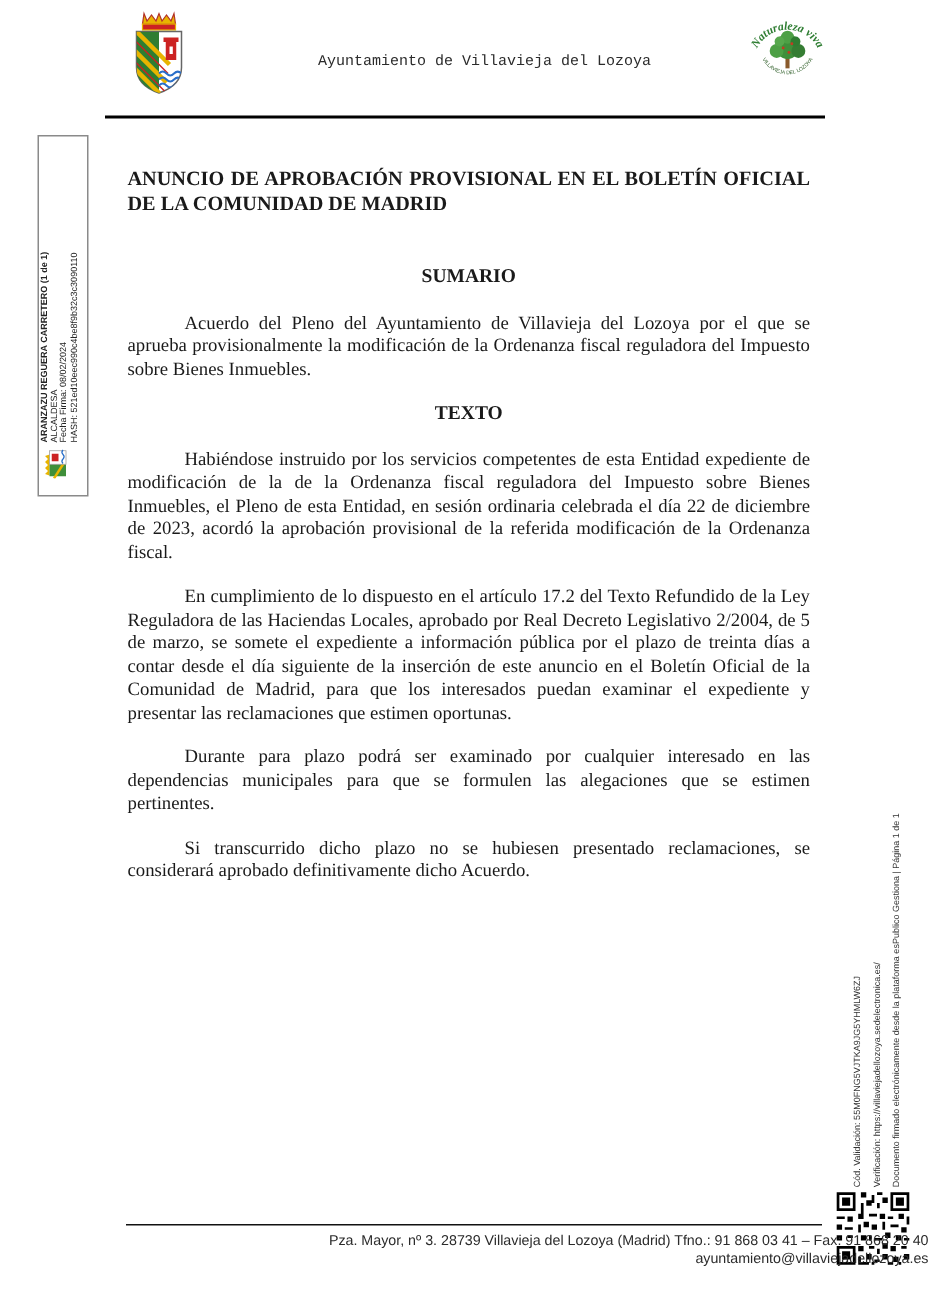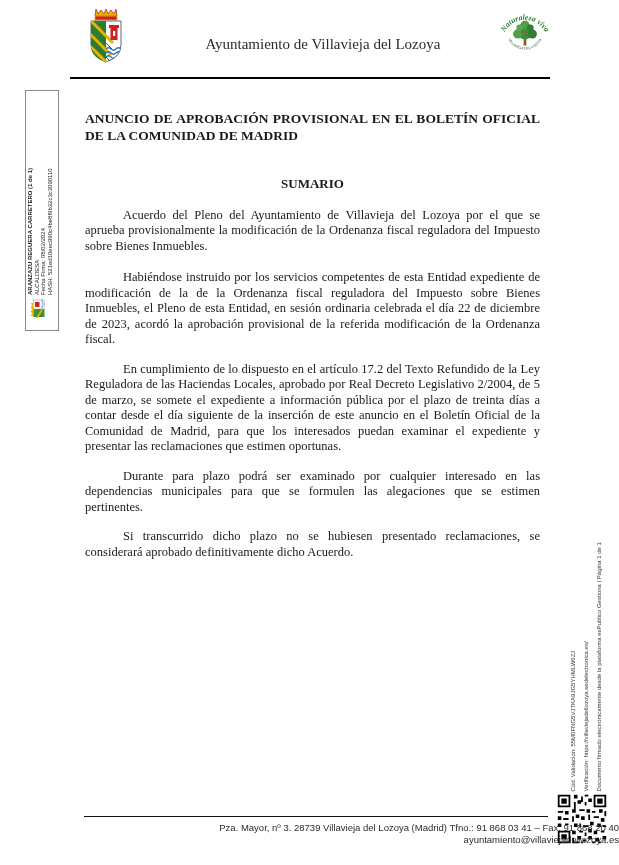--- a/index.html
+++ b/index.html
@@ -1,21 +1,21 @@
 <!DOCTYPE html>
 <html><head>
 <meta charset="utf-8">
 <style>
   html,body{margin:0;padding:0;background:#fff;}
   .page{position:relative;width:619px;height:865px;background:#fff;overflow:hidden;
         font-family:"Liberation Serif",serif;color:#1a1a1a;}
 
   
   .org-title{position:absolute;top:36px;left:0;right:0;text-align:center;
-             font-family:Liberation Serif, serif;font-size:15px;color:#2b2b2b;padding-left:27px;}
+             font-family:Liberation Mono, monospace;font-size:10px;color:#2b2b2b;padding-left:27px;}
   .coat-of-arms{position:absolute;left:84px;top:5px;}
   .round-seal{position:absolute;left:496px;top:4px;}
   .header-rule{position:absolute;top:77px;left:70px;width:480px;height:2px;background:#000;}
 
   
   .sig-box{position:absolute;left:25px;top:90px;width:32px;height:239px;
            border:1px solid #8a8a8a;background:#fff;}
   .sig-text{position:absolute;left:-45px;top:197px;width:170px;height:26px;
             transform:rotate(-90deg);font-family:"Liberation Sans",sans-serif;
             font-size:6px;line-height:6.5px;color:#222;white-space:nowrap;}
@@ -129,20 +129,21 @@
       <path d="M10 12 q1.5 -1.5 3 0 t3 0 t3 0" stroke="#2a6fc9" stroke-width="0.8" fill="none"></path>
     </svg>
   </span>
 
   <div class="content">
     <div class="doc-title">ANUNCIO DE APROBACIÓN PROVISIONAL EN EL BOLETÍN OFICIAL DE LA COMUNIDAD DE MADRID</div>
 
     <div class="sec-head">SUMARIO</div>
     <p>Acuerdo del Pleno del Ayuntamiento de Villavieja del Lozoya por el que se aprueba provisionalmente la modificación de la Ordenanza fiscal reguladora del Impuesto sobre Bienes Inmuebles.</p>
 
+    <div class="sec-head texto">TEXTO</div>
     <p>Habiéndose instruido por los servicios competentes de esta Entidad expediente de modificación de la de la Ordenanza fiscal reguladora del Impuesto sobre Bienes Inmuebles, el Pleno de esta Entidad, en sesión ordinaria celebrada el día 22 de diciembre de 2023, acordó la aprobación provisional de la referida modificación de la Ordenanza fiscal.</p>
     <p class="gap">En cumplimiento de lo dispuesto en el artículo 17.2 del Texto Refundido de la Ley Reguladora de las Haciendas Locales, aprobado por Real Decreto Legislativo 2/2004, de 5 de marzo, se somete el expediente a información pública por el plazo de treinta días a contar desde el día siguiente de la inserción de este anuncio en el Boletín Oficial de la Comunidad de Madrid, para que los interesados puedan examinar el expediente y presentar las reclamaciones que estimen oportunas.</p>
     <p class="gap">Durante para plazo podrá ser examinado por cualquier interesado en las dependencias municipales para que se formulen las alegaciones que se estimen pertinentes.</p>
     <p class="gap">Si transcurrido dicho plazo no se hubiesen presentado reclamaciones, se considerará aprobado definitivamente dicho Acuerdo.</p>
   </div>
 
   <div class="verif-text">
     <div>Cód. Validación: 55M0FNG5VJTKA9JG5YHMLW6ZJ</div>
     <div>Verificación: https://villaviejadellozoya.sedelectronica.es/</div>
     <div>Documento firmado electrónicamente desde la plataforma esPublico Gestiona | Página 1 de 1</div>

